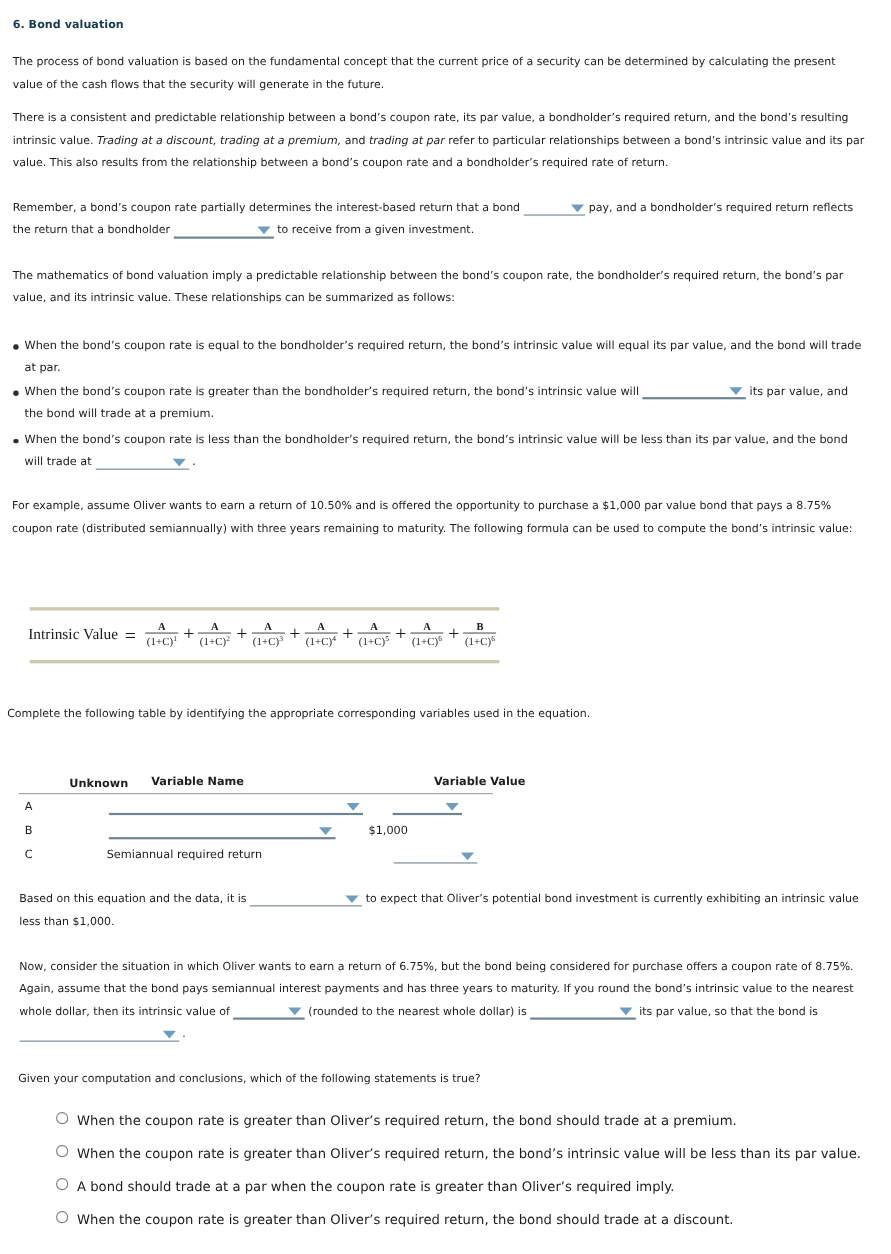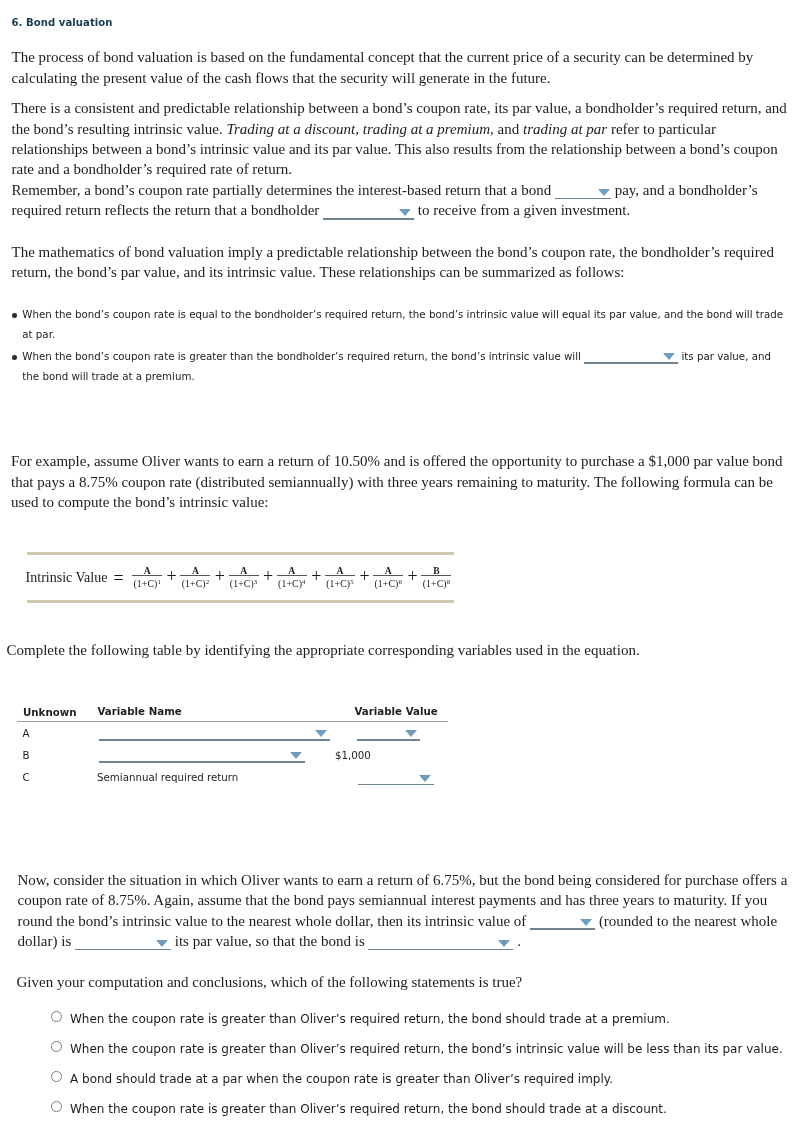--- a/index.html
+++ b/index.html
@@ -4,41 +4,41 @@
 <style>
   html,body{margin:0;padding:0;background:#ffffff;}
   *{-webkit-font-smoothing:antialiased;}
   body{width:810px;height:1140px;background:#fff;overflow:hidden;
        font-family:"DejaVu Sans",sans-serif;color:#1c1c1c;font-size:10.25px;}
   .page{position:relative;width:810px;height:1140px;box-sizing:border-box;}
 
   .title{position:absolute;left:11.5px;top:17.2px;font-size:10.1px;font-weight:bold;
          color:#173b4f;letter-spacing:0.05px;line-height:12px;}
 
-  .para{position:absolute;font-size:15px;line-height:20.35px;color:#1c1c1c;font-family:Liberation Serif, serif;}
+  .para{position:absolute;font-size:10px;line-height:20.35px;color:#1c1c1c;}
 
   .bul{position:absolute;font-size:10.25px;line-height:20.35px;box-sizing:content-box;}
   .bul.li{padding-left:10.8px;}
   .bul.li .bl{position:absolute;left:0.6px;top:9.2px;width:4.5px;height:4.5px;border-radius:50%;background:#2c2c2c;font-size:0;line-height:0;}
 
   .dd{display:inline-block;position:relative;height:14.6px;vertical-align:-4.2px;}
   .dd .ln{position:absolute;left:0;right:0;bottom:0;height:1.6px;background:#6e8591;}
   .dd .ar{position:absolute;top:4px;width:0;height:0;
           border-left:6px solid transparent;border-right:6px solid transparent;
           border-top:7.1px solid #6e9dc0;}
 
   .frule{position:absolute;height:3px;background:#ccc9ad;}
   .fsym{position:absolute;font-family:"Liberation Serif",serif;color:#1a1a1a;}
   .frac{position:absolute;text-align:center;font-family:"Liberation Serif",serif;color:#1a1a1a;}
   .frac .nm{font-size:9.6px;font-weight:bold;line-height:9.6px;}
   .frac .bar{height:1px;background:#555;margin:0.2px 0 0.3px;}
   .frac .dn{font-size:9.8px;line-height:9.8px;white-space:nowrap;letter-spacing:0.1px;}
   .frac .dn .ex{font-size:6.8px;vertical-align:3px;}
 
-  .th{position:absolute;font-size:10.25px;font-weight:bold;color:#1f1f1f;}
+  .th{position:absolute;font-size:10.25px;font-weight:bold;color:#1f1f1f;margin-left:40px;}
   .td{position:absolute;font-size:10.25px;color:#1c1c1c;}
   .hrule{position:absolute;height:1px;background:#9d9d9d;}
 
   .opt{position:absolute;font-size:12px;color:#1c1c1c;}
   .radio{position:absolute;width:10.8px;height:10.8px;border:1px solid #7d7d7d;
          border-radius:50%;background:#fff;box-sizing:border-box;}
 </style>
 </head>
 <body>
 
@@ -62,20 +62,24 @@
     <span>The mathematics of bond valuation imply a predictable relationship between the bond’s coupon rate, the bondholder’s required return, the bond’s par value, and its intrinsic value. These relationships can be summarized as follows:</span>
   </div>
 
   <div class="bul li" style="left:11.5px;top:345.9px;width:764.2px">
     <span class="bl">•</span>
     <span>When the bond’s coupon rate is greater than the bondholder’s required return, the bond’s intrinsic value will </span><span class="dd" style="width:94px"><span class="ln"></span><span class="ar" style="right:3px"></span></span><span> its par value, and the bond will trade at a premium.</span>
   </div>
   <div class="bul li" style="left:11.5px;top:304.1px;width:764.2px">
     <span class="bl">•</span>
     <span>When the bond’s coupon rate is equal to the bondholder’s required return, the bond’s intrinsic value will equal its par value, and the bond will trade at par.</span>
+  </div>
+  <div class="bul li" style="left:11.5px;top:389.6px;width:764.2px">
+    <span class="bl">•</span>
+    <span>When the bond’s coupon rate is less than the bondholder’s required return, the bond’s intrinsic value will be less than its par value, and the bond will trade at </span><span class="dd" style="width:85px"><span class="ln"></span><span class="ar" style="right:3px"></span></span><span> .</span>
   </div>
 
   <div class="para" style="left:11px;top:451.4px;width:780px">
     <span>For example, assume Oliver wants to earn a return of 10.50% and is offered the opportunity to purchase a $1,000 par value bond that pays a 8.75% coupon rate (distributed semiannually) with three years remaining to maturity. The following formula can be used to compute the bond’s intrinsic value:</span>
   </div>
 
   <div class="frule" style="left:27px;top:551.9px;width:426.5px"></div>
   <div class="frule" style="left:27px;top:600.1px;width:426.5px"></div>
   <div class="fsym" style="left:25.6px;top:571px;font-size:14px;line-height:14px">Intrinsic Value</div>
   <div class="fsym" style="left:113.4px;top:569.2px;font-size:18px;line-height:18px">=</div>
@@ -159,20 +163,23 @@
       <div class="radio" style="left: 50.9px; top: 1011.3px;"></div>
       <div class="opt" style="left: 70px; top: 1012px;">When the coupon rate is greater than Oliver’s required return, the bond should trade at a premium.</div>
       <div class="radio" style="left: 50.9px; top: 1041.3px;"></div>
       <div class="opt" style="left: 70px; top: 1042px;">When the coupon rate is greater than Oliver’s required return, the bond’s intrinsic value will be less than its par value.</div>
       <div class="radio" style="left: 50.9px; top: 1071.3px;"></div>
       <div class="opt" style="left: 70px; top: 1072px;">A bond should trade at a par when the coupon rate is greater than Oliver’s required imply.</div>
       <div class="radio" style="left: 50.9px; top: 1101.3px;"></div>
       <div class="opt" style="left: 70px; top: 1102px;">When the coupon rate is greater than Oliver’s required return, the bond should trade at a discount.</div>
     </div>
 
+  <div class="para" style="left:17.5px;top:808.3px;width:772px">
+    <span>Based on this equation and the data, it is </span><span class="dd" style="width:102px"><span class="ln"></span><span class="ar" style="right:3px"></span></span><span> to expect that Oliver’s potential bond investment is currently exhibiting an intrinsic value less than $1,000.</span>
+  </div>
 
   <div class="para" style="left:17.5px;top:870px;width:775px">
     <span>Now, consider the situation in which Oliver wants to earn a return of 6.75%, but the bond being considered for purchase offers a coupon rate of 8.75%. Again, assume that the bond pays semiannual interest payments and has three years to maturity. If you round the bond’s intrinsic value to the nearest whole dollar, then its intrinsic value of </span><span class="dd" style="width:65px"><span class="ln"></span><span class="ar" style="right:3px"></span></span><span> (rounded to the nearest whole dollar) is </span><span class="dd" style="width:96px"><span class="ln"></span><span class="ar" style="right:3px"></span></span><span> its par value, so that the bond is </span><span class="dd" style="width:145px"><span class="ln"></span><span class="ar" style="right:3px"></span></span><span> .</span>
   </div>
 
   <div class="para" style="left:16.5px;top:972.3px;width:780px">
     <span>Given your computation and conclusions, which of the following statements is true?</span>
   </div>
 
 </div>

